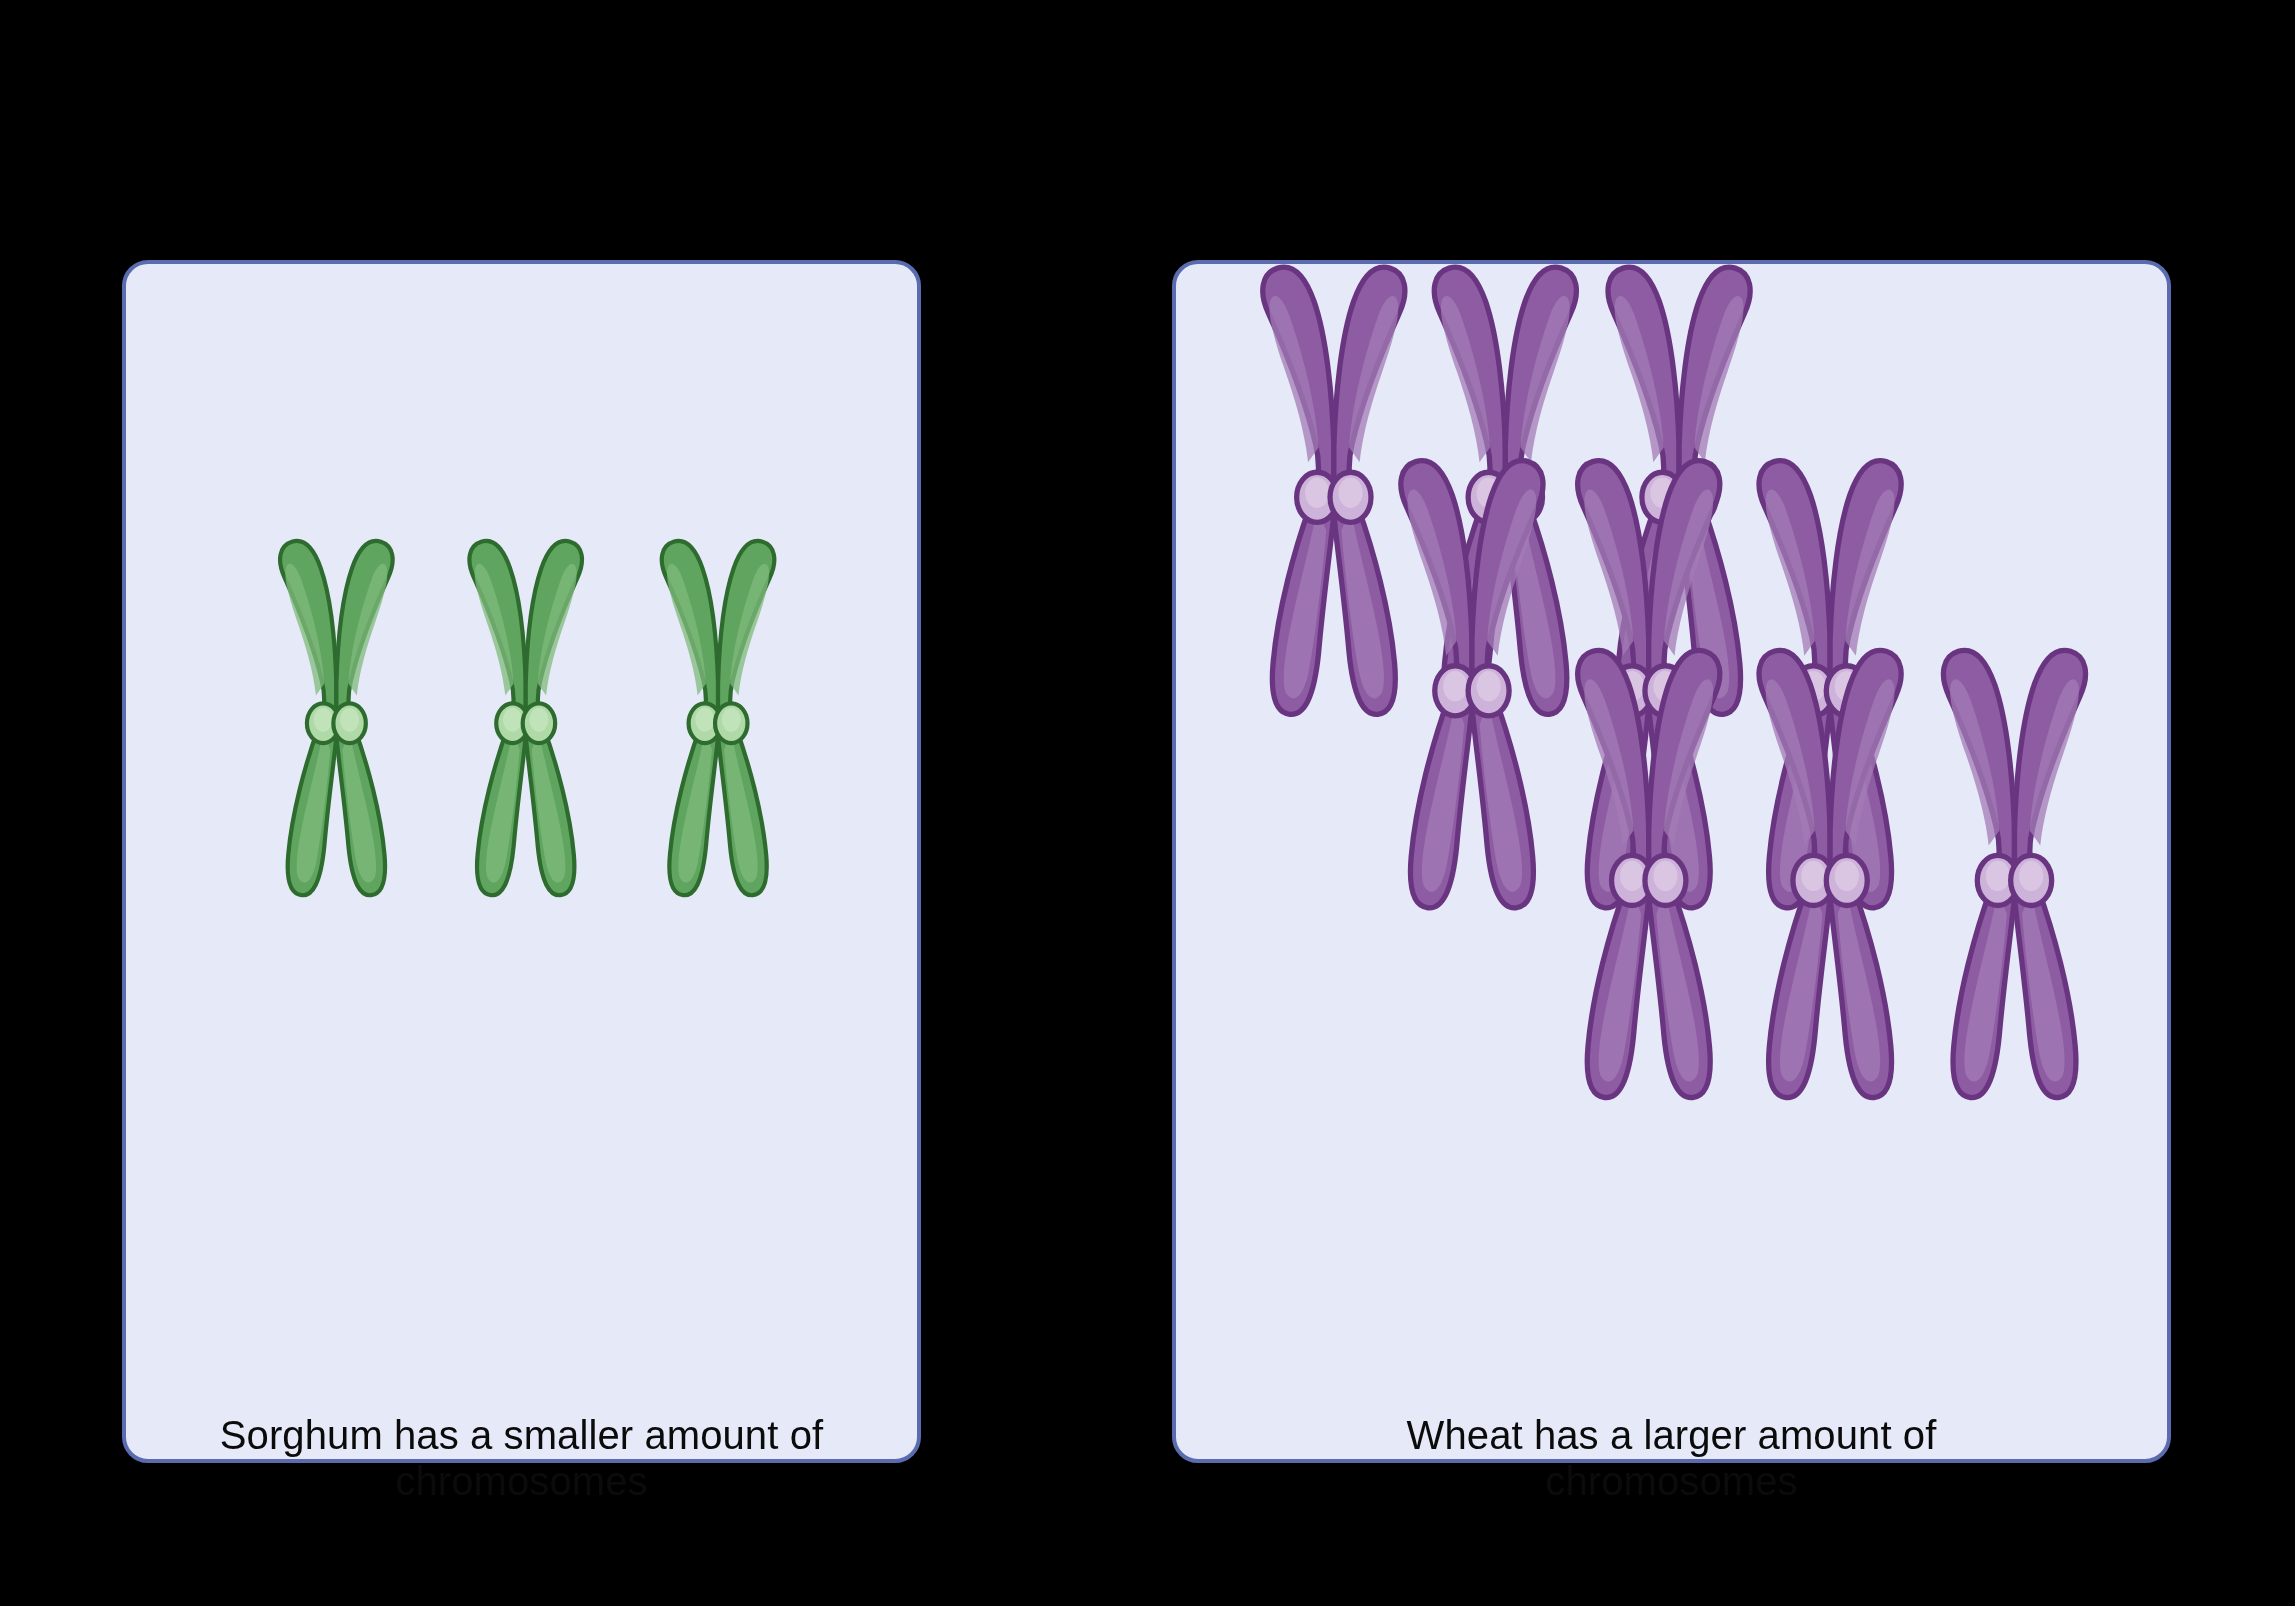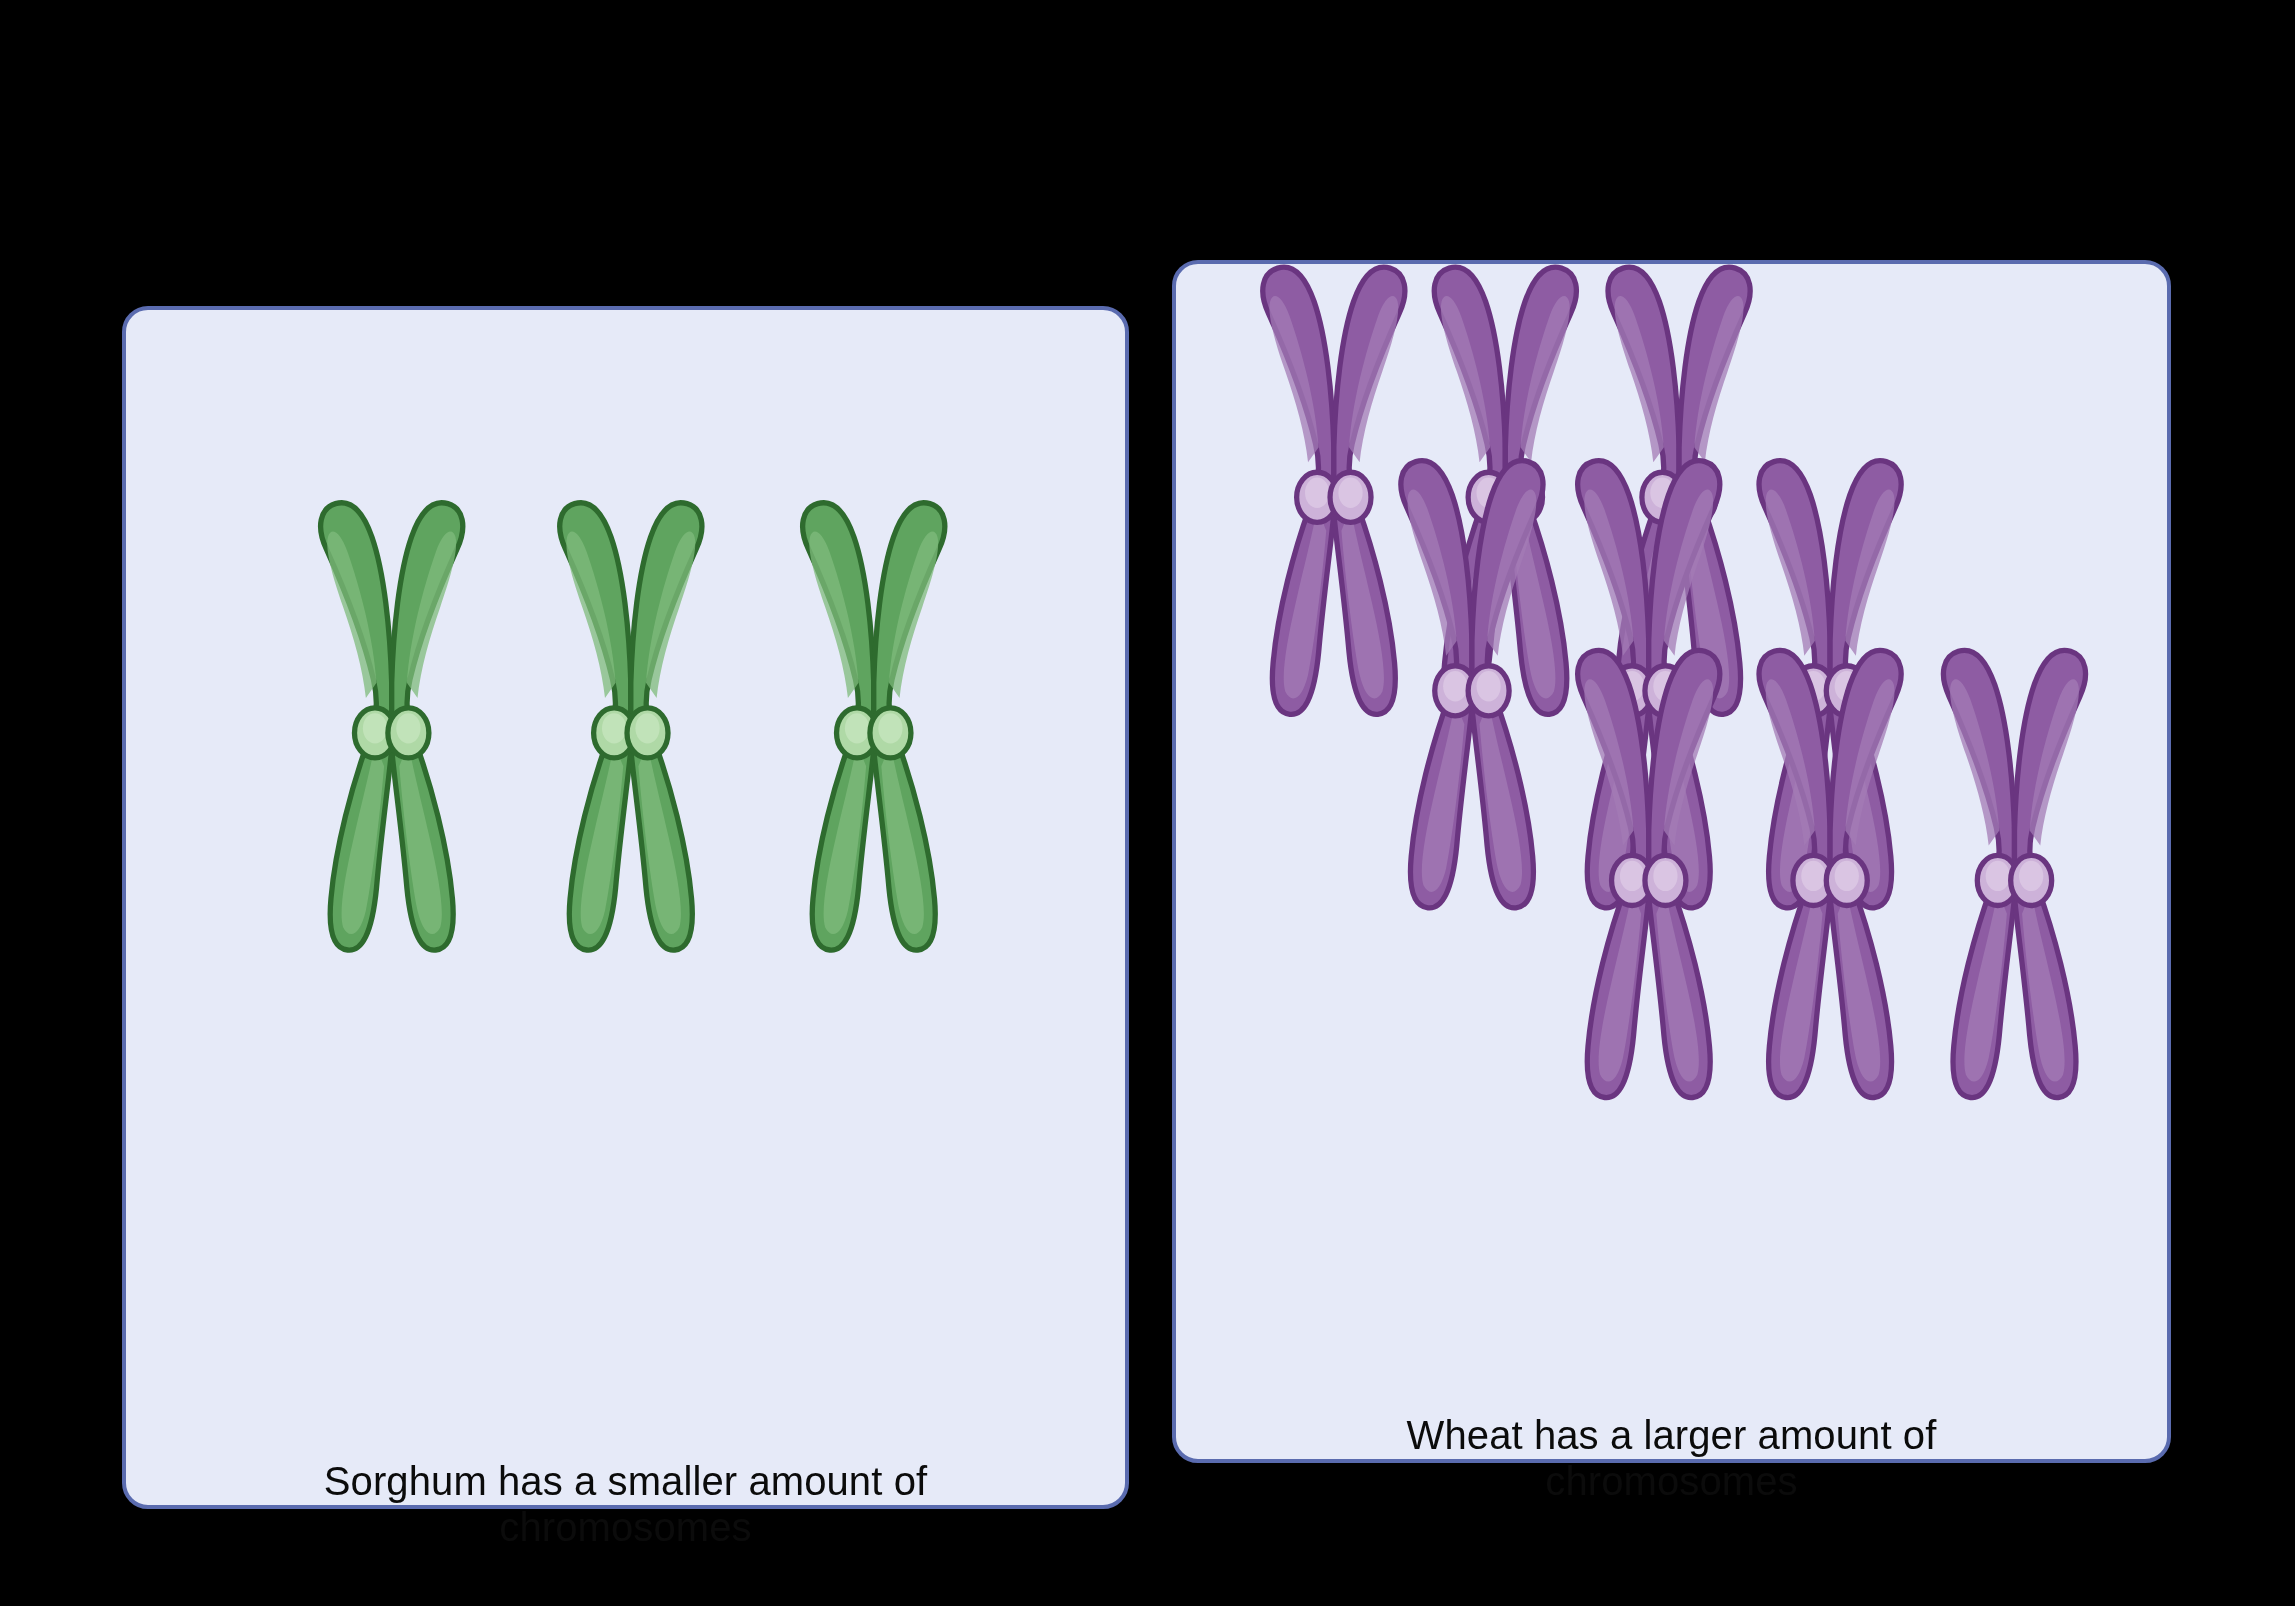--- a/index.html
+++ b/index.html
@@ -16,21 +16,21 @@
     font-family: "Liberation Sans", sans-serif;
   }
 
   .panel {
     position: absolute;
     background: #E6EAF8;
     border: 4.6px solid #5A6BAF;
     border-radius: 26px;
     box-sizing: border-box;
   }
-  #panel-left  { left: 122px;  top: 260px; width: 1007px; height: 1203px; margin-top: 46px; }
+  #panel-left  { left: 122px;  top: 260px; width: 799px; height: 1203px; }
   #panel-right { left: 1172px; top: 260px; width: 999px; height: 1203px; }
 
   .karyotype {
     position: absolute;
     left: 0; top: 0;
     width: 100%;
     height: 100%;
     pointer-events: none;
   }
 

